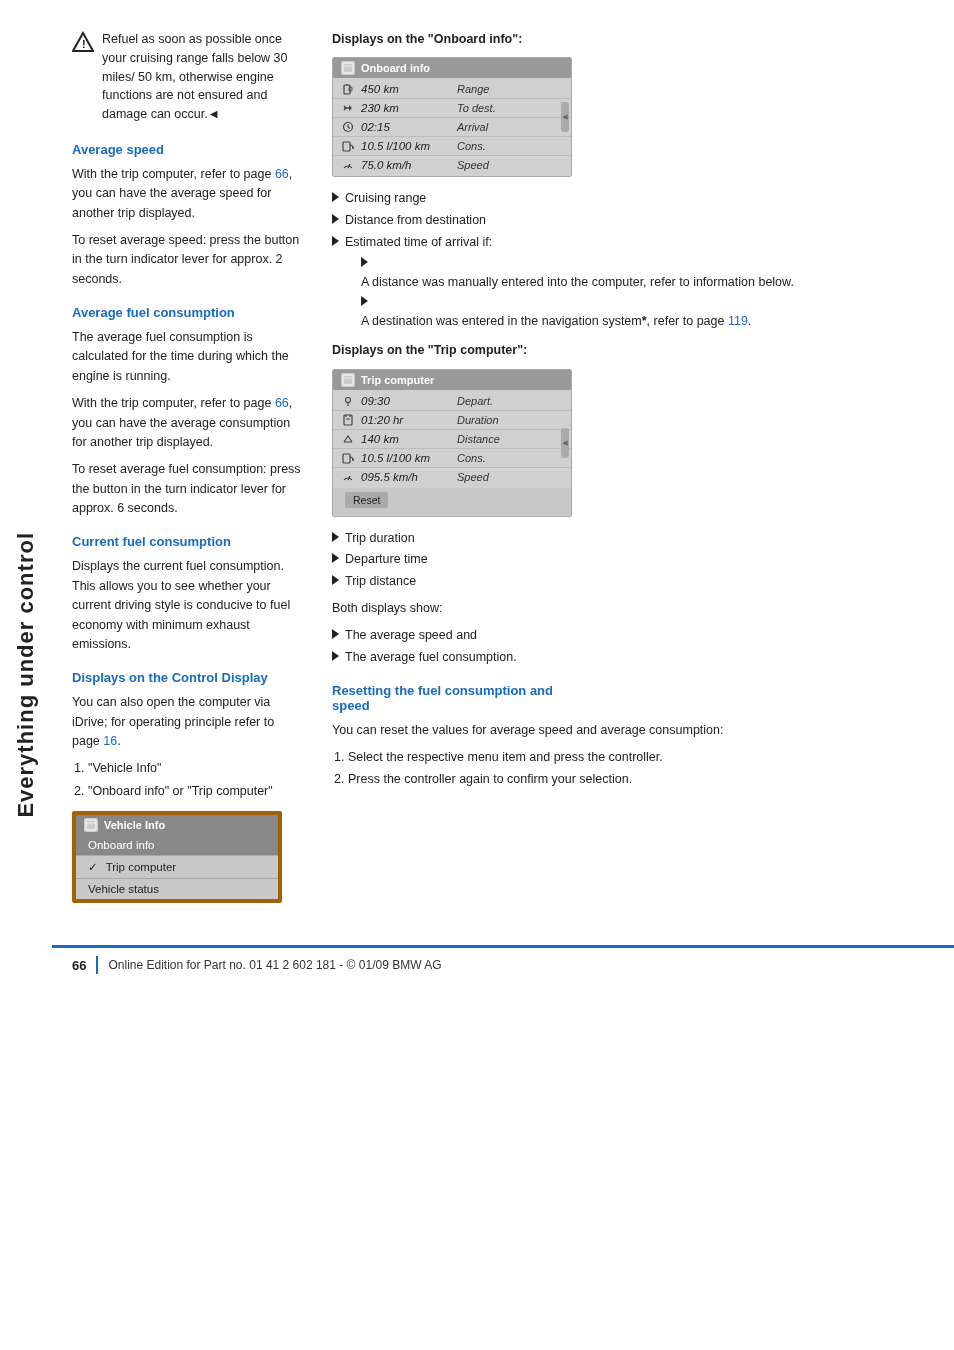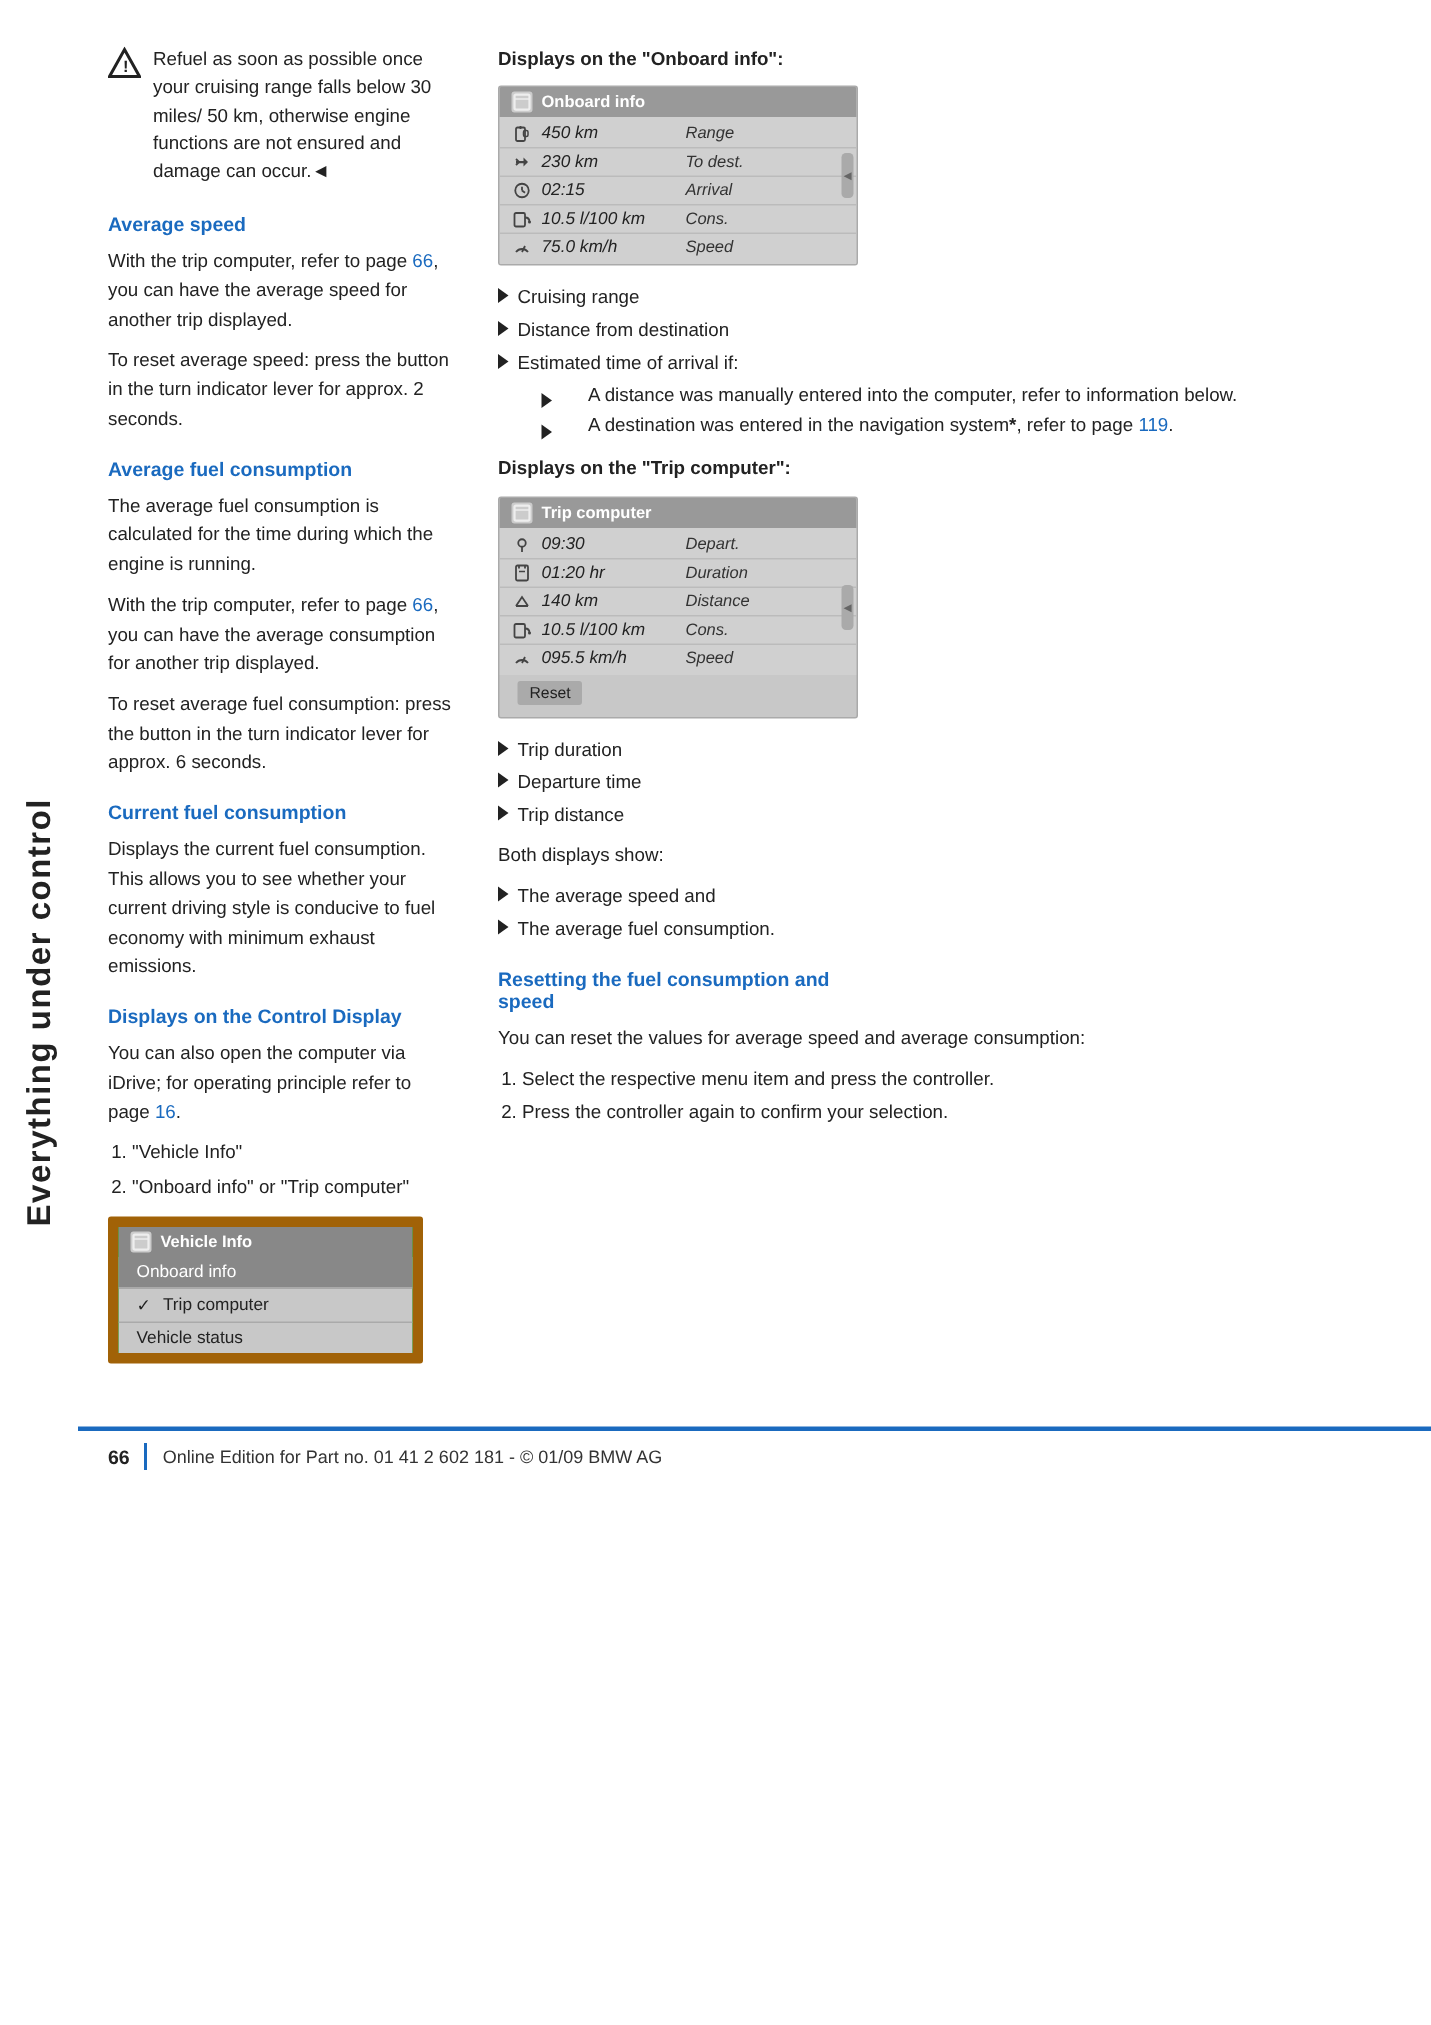--- a/index.html
+++ b/index.html
@@ -109,22 +109,22 @@
       display: inline-flex;
       align-items: center;
       justify-content: center;
       font-size: 9px;
       color: #555;
     }
 
     
     .menu-device {
       width: 210px;
-      border: 7px solid #a16207;
-      background: #22c55e;
+      border: 4px solid #a16207;
+      background: #c2410c;
       margin: 10px 0 12px 0;
       border-radius: 2px;
       overflow: hidden;
     }
     .menu-titlebar {
       background: #888;
       padding: 3px 8px;
       display: flex;
       align-items: center;
       gap: 6px;
@@ -258,25 +258,26 @@
       border-bottom: 5px solid transparent;
       border-left: 7px solid #222;
     }
     .bullet-list .sub-list {
       margin: 2px 0 2px 16px;
       padding: 0;
       list-style: none;
     }
     .bullet-list .sub-list > li {
       display: flex;
-      gap: 24px;
+      gap: 6px;
       font-size: 12.5px;
       line-height: 1.5;
       margin-bottom: 2px;
-      align-items: flex-end;
+      align-items: flex-start;
+      flex-direction: column;
     }
     .bullet-list .sub-list > li > .tri {
       flex-shrink: 0;
       margin-top: 3px;
       width: 0; height: 0;
       border-top: 5px solid transparent;
       border-bottom: 5px solid transparent;
       border-left: 7px solid #222;
     }
 

